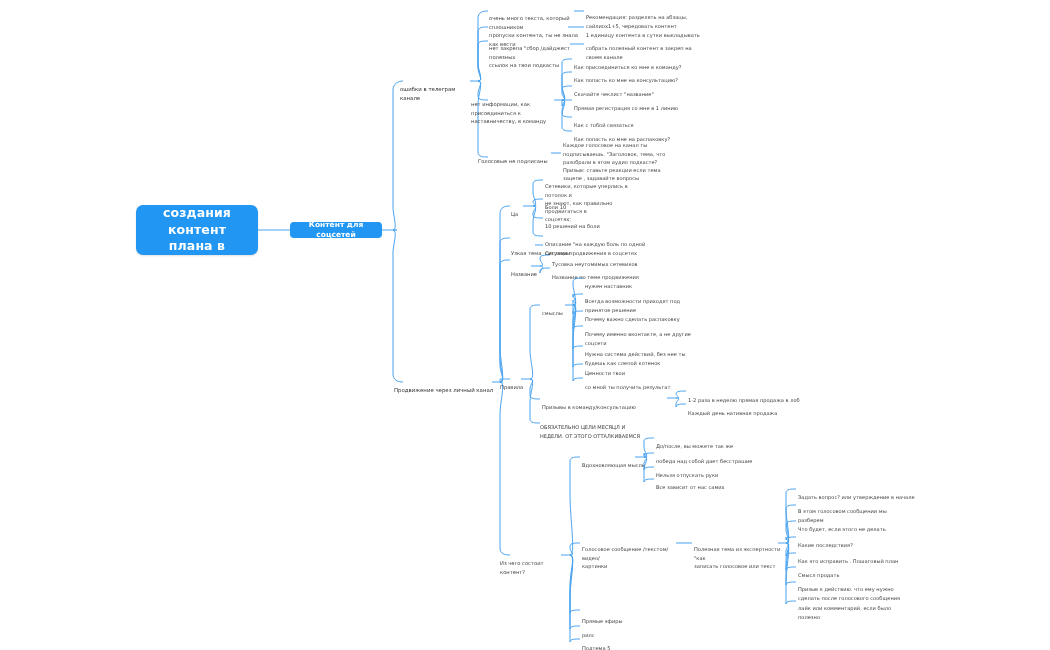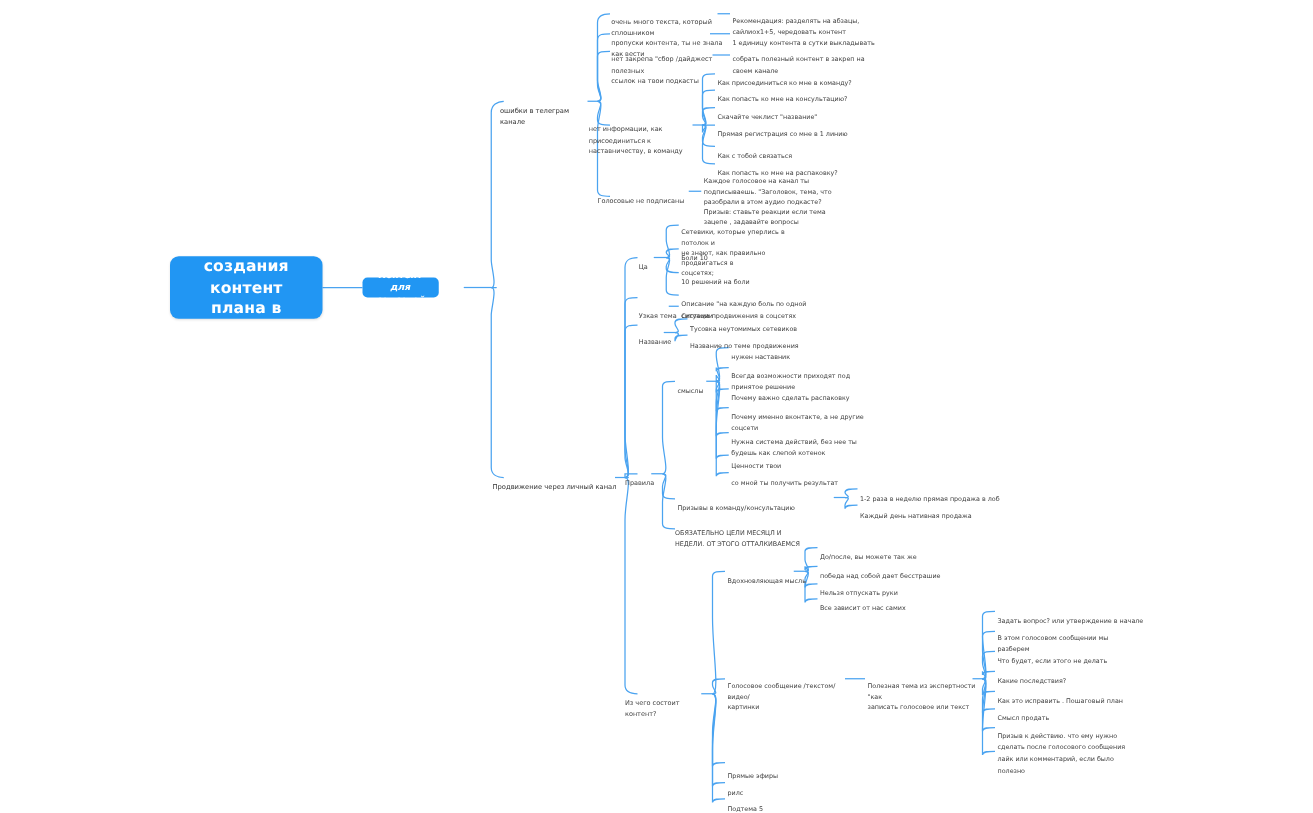--- a/index.html
+++ b/index.html
@@ -140,21 +140,21 @@
     <path d="M786,543 C792,543 786,547 786,551 L786,556 C786,553 791,553 796,553"></path>
     <path d="M786,543 C792,543 786,552 786,560 L786,570 C786,567 791,567 796,567"></path>
     <path d="M786,543 C792,543 786,558 786,570 L786,585 C786,582 791,582 796,582"></path>
     <path d="M786,543 C792,543 786,566 786,584 L786,604 C786,601 791,601 796,601"></path>
   </svg>
 
   <div class="node root" style="left:136px;top:205px;width:122px;height:50px;">
     <span>Стратегия создания контент плана в соцсетях</span>
   </div>
 
-  <div class="node pill" style="left:290px;top:222px;width:61px;height:16px;font-style:italic;">
+  <div class="node pill" style="left:290px;top:222px;width:92px;height:16px;">
     <span>Контент для соцсетей</span>
   </div>
 
   <div class="node txt lvl2" style="left:400px;top:76px;width:72px;">
     <span>ошибки в телеграм канале</span>
   </div>
 
   <div class="node txt lvl3" style="left:489px;top:6px;width:90px;">
     <span>очень много текста, который сплошником</span>
   </div>

